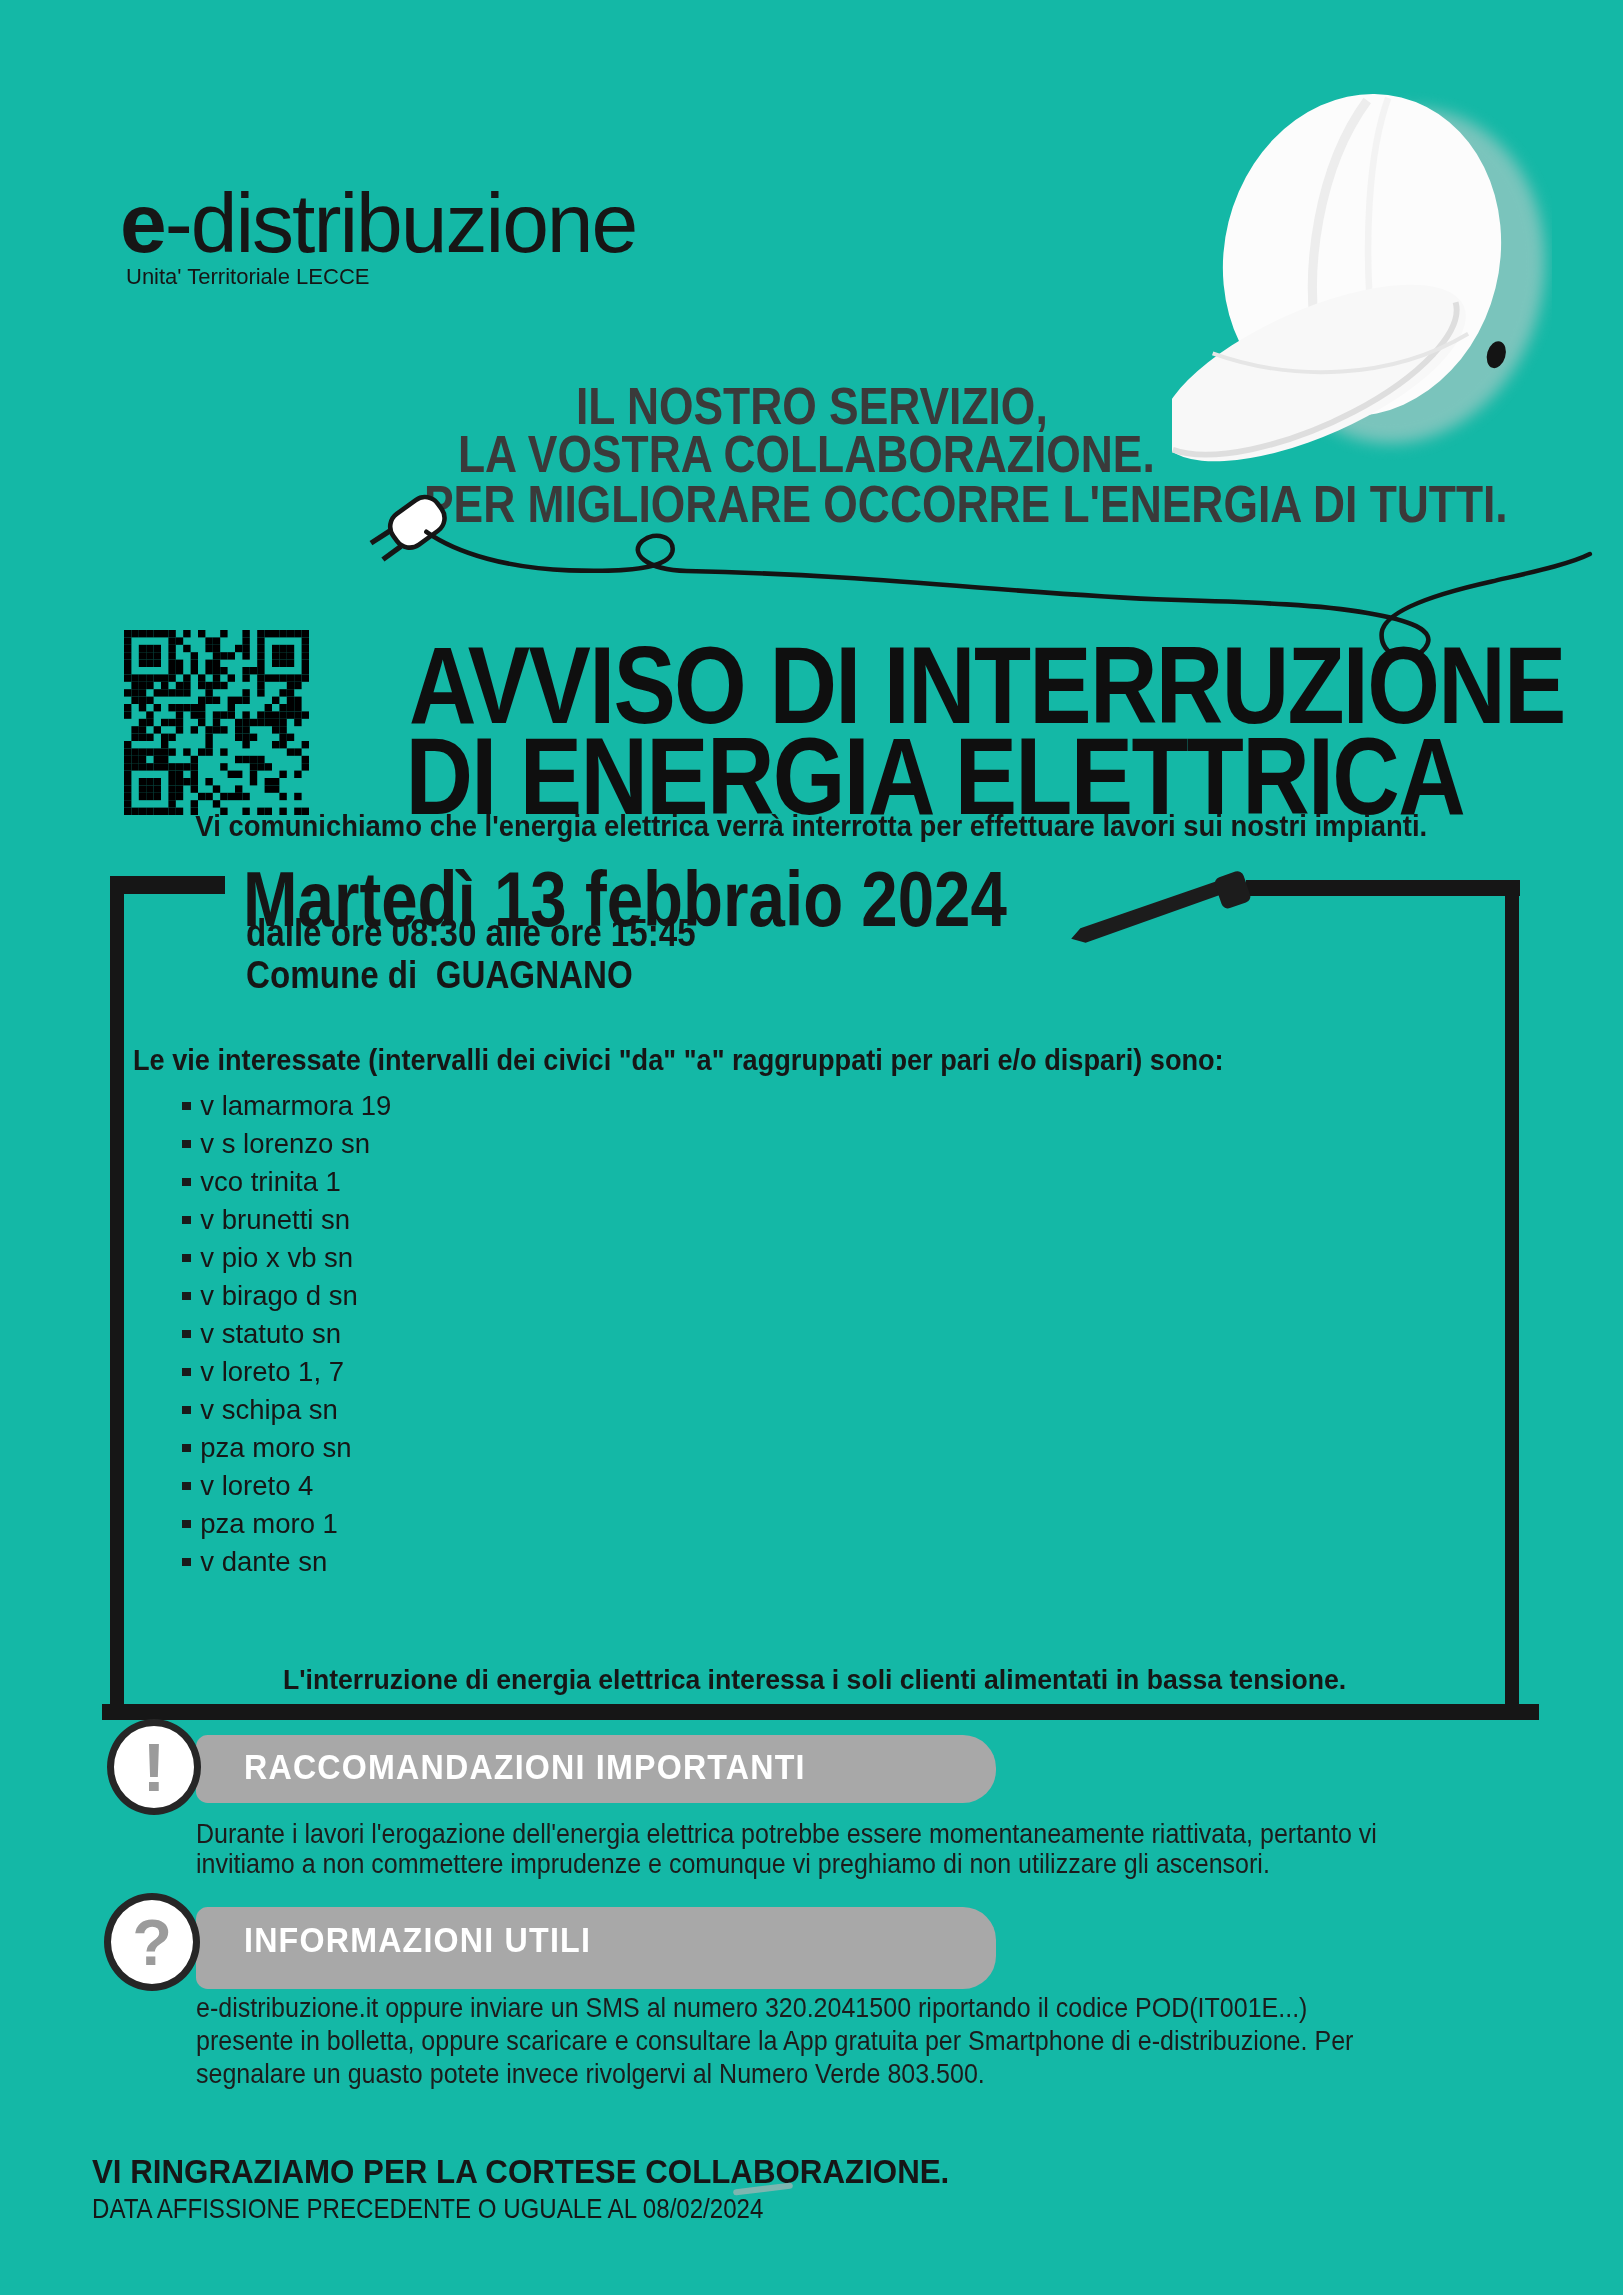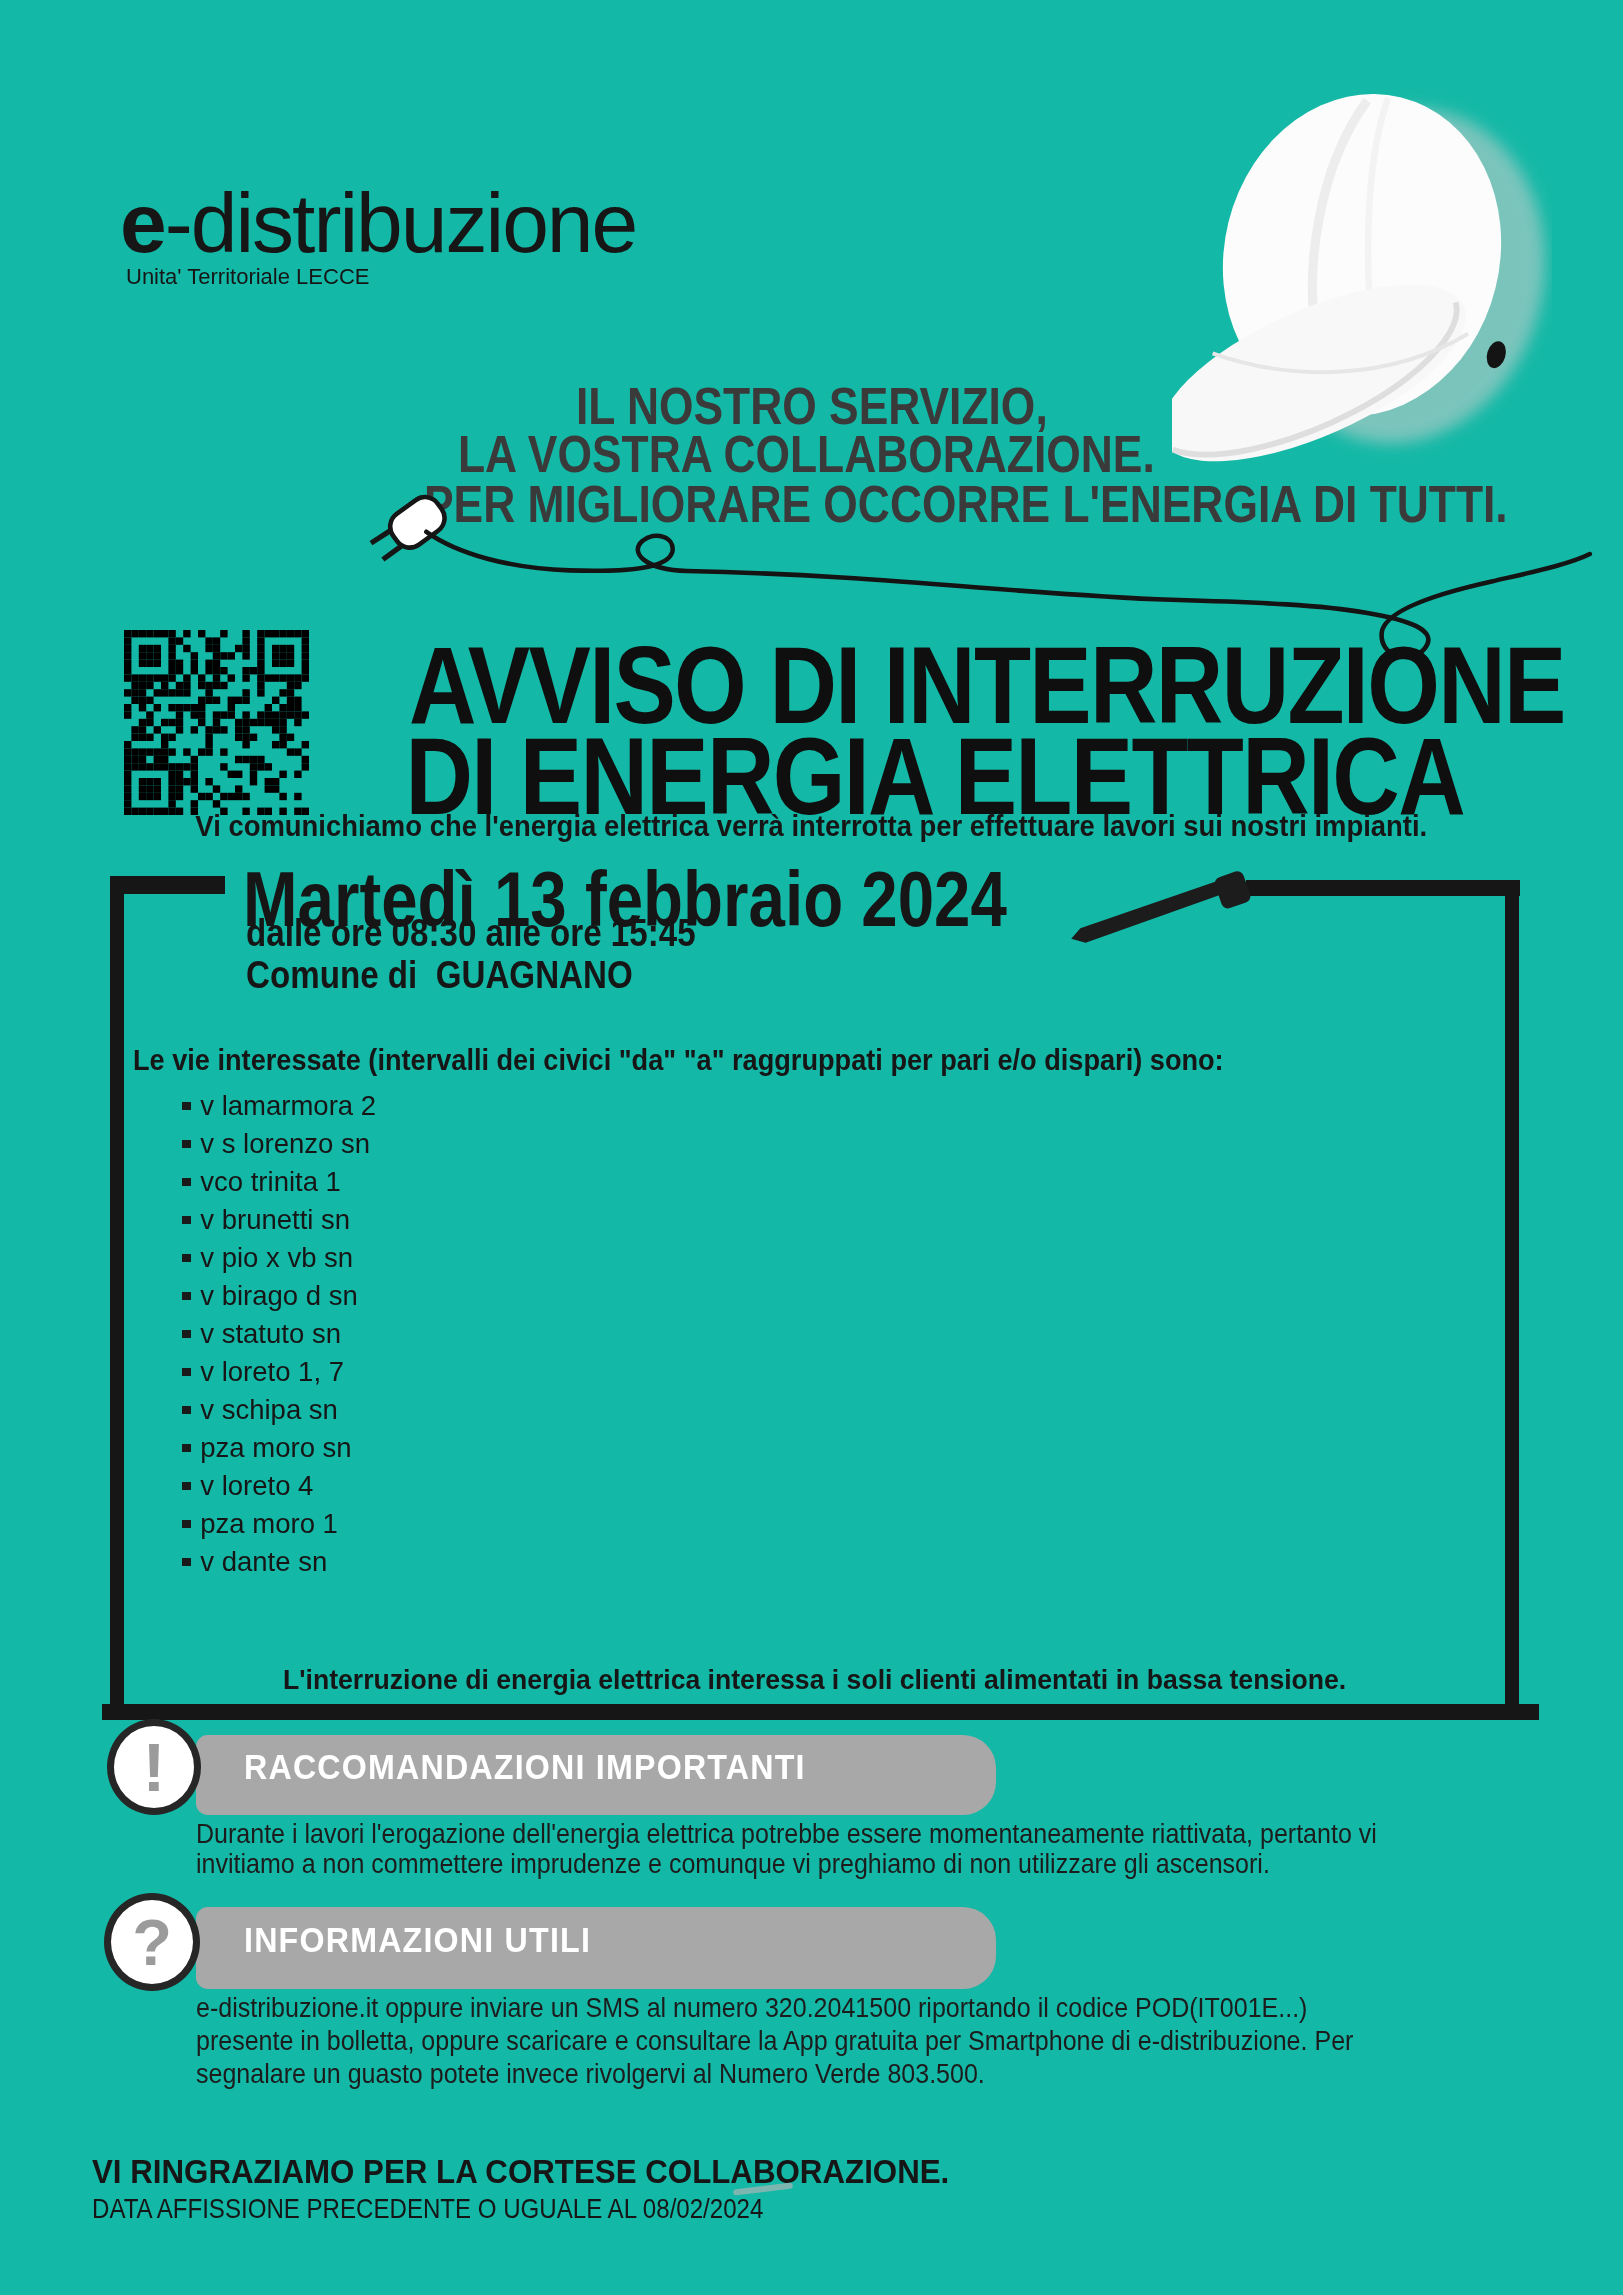--- a/index.html
+++ b/index.html
@@ -59,21 +59,21 @@
   .street-list{left:182px;top:1087px;margin:0;padding:0;list-style:none;}
   .street-list li{display:flex;align-items:center;height:38px;font-size:27.5px;}
   .sq{width:8.5px;height:8.5px;background:#1a1a1a;margin-right:9.8px;flex:0 0 auto;}
   .note-line{left:111px;top:1664px;width:1407px;text-align:center;font-size:28px;font-weight:700;white-space:nowrap;}
   .note-line .cxc{transform:scaleX(.95);}
 
   
   .banner{background:#a8a8a8;border-radius:11.8px 33px 33px 11.8px;color:#ffffff;
           font-weight:700;white-space:nowrap;}
   .banner .cx{transform:scaleX(.92);letter-spacing:1.3px;}
-  .banner1{left:196px;top:1735px;width:800px;height:80px;font-size:35px;line-height:64px;padding-left:48px;box-sizing:border-box;}
+  .banner1{left:196px;top:1735px;width:800px;height:68px;font-size:35px;line-height:64px;padding-left:48px;box-sizing:border-box;}
   .banner2{left:196px;top:1907px;width:800px;height:82px;font-size:35px;line-height:65px;padding-left:48px;box-sizing:border-box;}
   .circle{background:#ffffff;border:7.2px solid #262626;border-radius:50%;
           display:flex;align-items:center;justify-content:center;color:#9b9b9b;font-weight:800;}
   .circle1{left:107px;top:1719px;width:80px;height:82px;font-size:69px;}
   .circle2{left:104px;top:1893px;width:82px;height:84px;font-size:65px;}
   .para{font-size:27.5px;color:#1c1c1c;}
   .para .line{white-space:nowrap;}
   .para .cx{transform:scaleX(.91);}
   .para1{left:196px;top:1819px;line-height:30px;}
   .para2{left:196px;top:1991px;line-height:33px;}
@@ -471,21 +471,21 @@
   </svg>
 
   <div class="abs date-line"><span class="cx">Martedì 13 febbraio 2024</span></div>
   <div class="abs time-line"><span class="cx">dalle ore 08:30 alle ore 15:45</span></div>
   <div class="abs muni-line"><span class="cx">Comune di  GUAGNANO</span></div>
 
   <div class="abs streets-heading"><span class="cx">Le vie interessate (intervalli dei civici "da" "a" raggruppati per pari e/o dispari) sono:</span></div>
   <ul class="abs street-list">
       <li>
         <span class="sq"></span>
-        <span>v lamarmora 2</span>
+        <span>v lamarmora 19</span>
       </li>
       <li>
         <span class="sq"></span>
         <span>v s lorenzo sn</span>
       </li>
       <li>
         <span class="sq"></span>
         <span>vco trinita 1</span>
       </li>
       <li>

